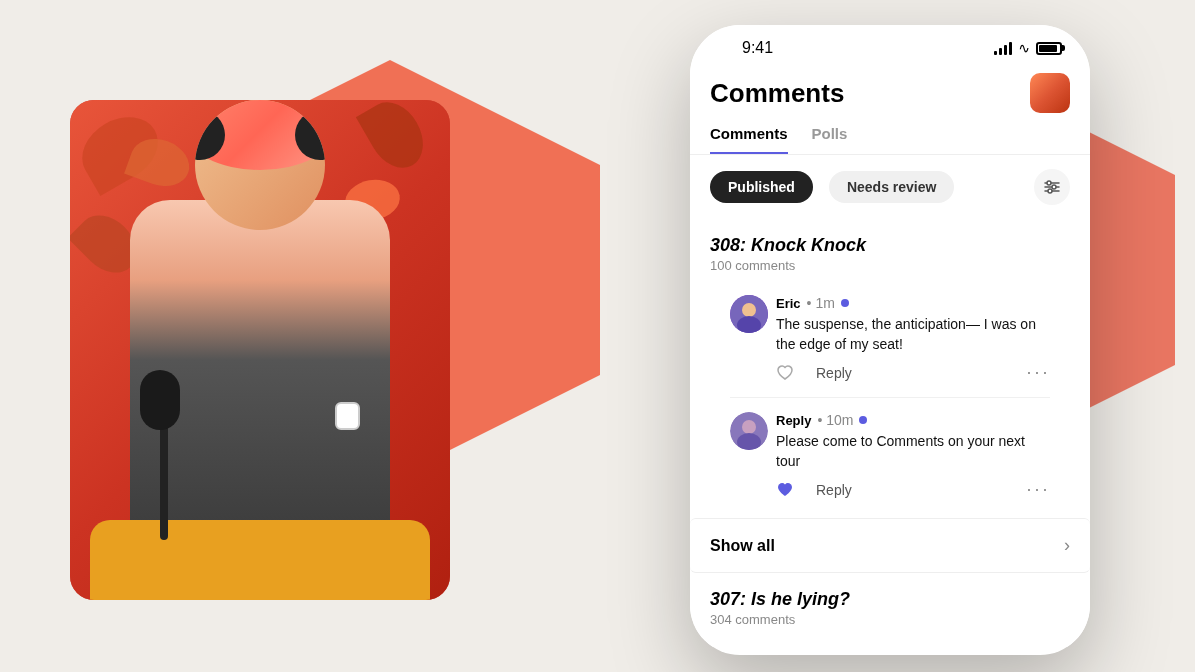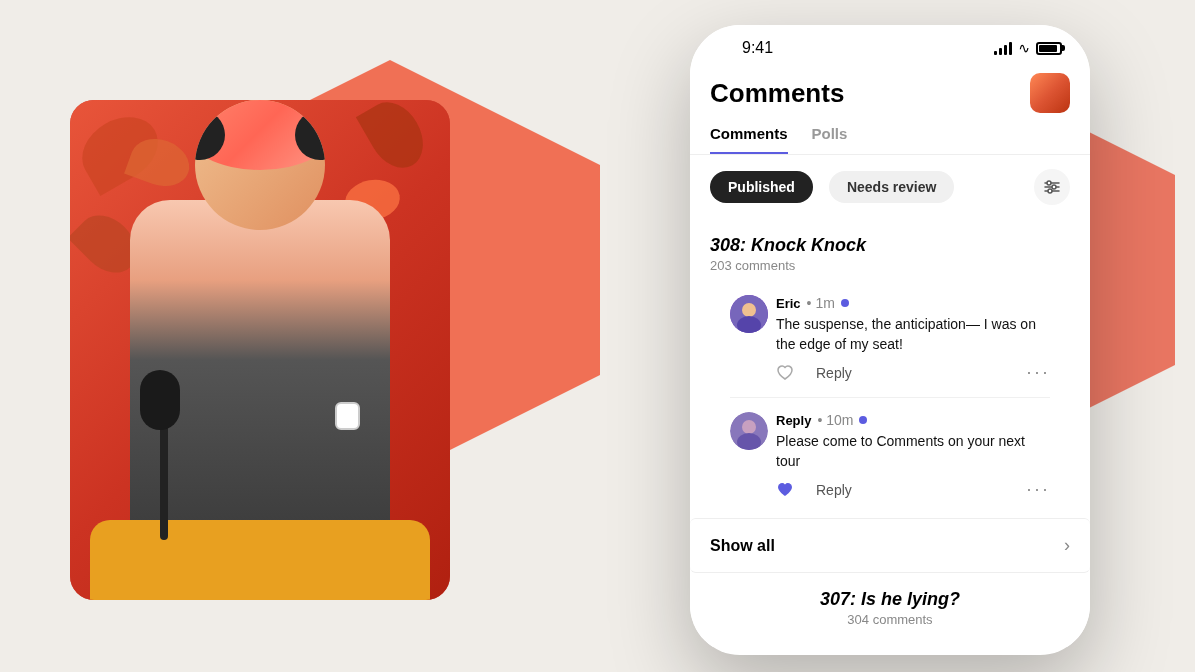--- a/index.html
+++ b/index.html
@@ -467,21 +467,20 @@
       color: #000;
     }
     .chevron-right {
       color: #888;
       font-size: 18px;
     }
 
     
     .episode-section-2 {
       padding: 16px 20px 8px;
-      text-align: center;
     }
   </style>
 </head>
 <body>
 
 <div class="hex-bg-left"></div>
 <div class="hex-bg-right"></div>
 
 <div class="podcast-card">
   <div class="podcast-bg">
@@ -556,21 +555,21 @@
           <circle cx="11" cy="9" r="2" fill="white" stroke="#555" stroke-width="1.5"></circle>
           <circle cx="7" cy="13" r="2" fill="white" stroke="#555" stroke-width="1.5"></circle>
         </svg>
       </button>
     </div>
 
     <div class="content-area">
 
       <div class="episode-section">
         <div class="episode-title">308: Knock Knock</div>
-        <div class="episode-count">203 comments</div>
+        <div class="episode-count">100 comments</div>
 
         <div class="comment-item">
           <div class="comment-avatar">
             <div class="avatar-eric">
               <svg width="38" height="38" viewBox="0 0 38 38">
                 <rect width="38" height="38" fill="#7766bb" rx="19"></rect>
                 <ellipse cx="19" cy="15" rx="7" ry="7" fill="#f0c090"></ellipse>
                 <ellipse cx="19" cy="30" rx="12" ry="9" fill="#5544aa"></ellipse>
               </svg>
             </div>

